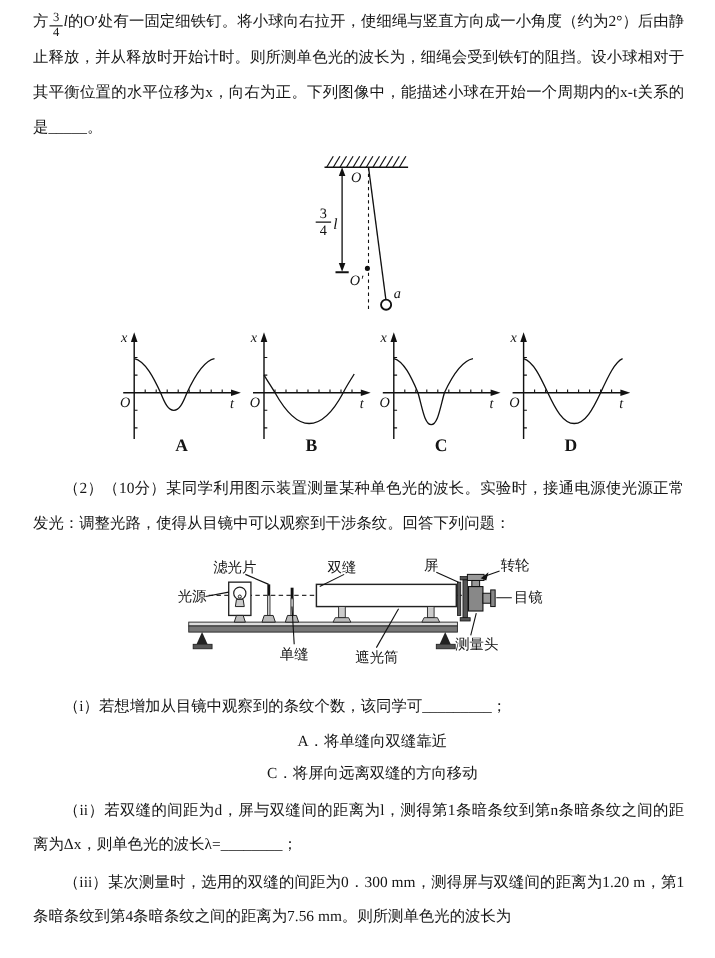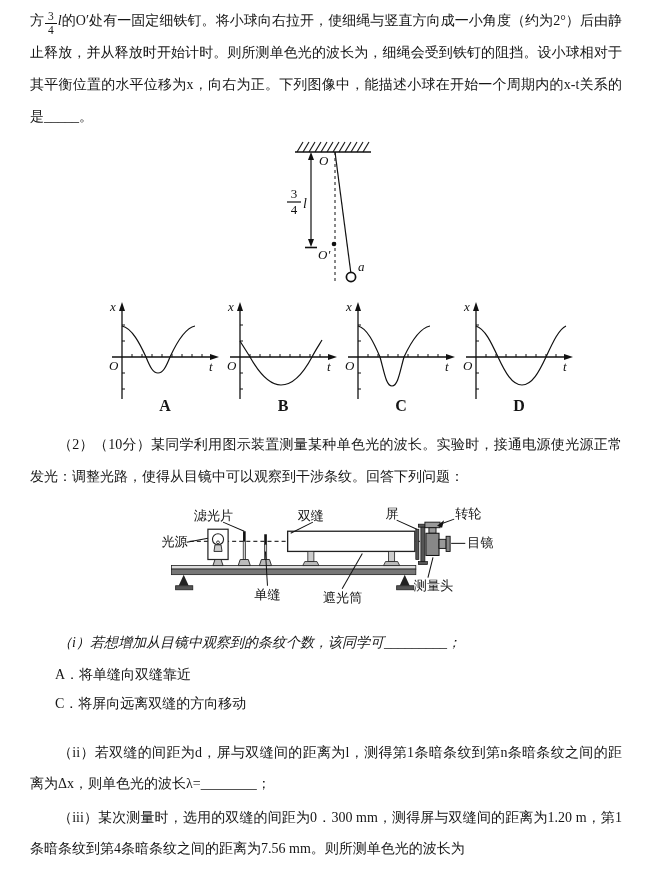--- a/index.html
+++ b/index.html
@@ -15,24 +15,24 @@
   .var{font-style:italic;}
   .frac{display:inline-block;text-align:center;vertical-align:-0.75em;line-height:1.05;font-size:0.82em;margin:0 1px;}
   .frac .num{display:block;border-bottom:1.3px solid #111;padding:0 3px 1px;}
   .frac .den{display:block;padding:0 3px;}
   .fig-pendulum{display:flex;justify-content:center;margin-top:7px;transform:translateX(10px);}
   .graphs-row{display:flex;justify-content:center;margin-top:5px;transform:translateX(16px);}
   .graph{display:flex;flex-direction:column;align-items:center;}
   .graph-label{font-weight:bold;font-size:16px;line-height:18px;margin-top:-4px;}
   .p2{margin-top:14px;}
   .fig-apparatus{display:flex;justify-content:center;margin-top:12px;}
-  .qi{margin-top:13px;font-style:italic;}
-  .option{line-height:28.5px;padding-left:25px;text-align:left;font-family:Liberation Serif, serif;}
+  .qi{margin-top:13px;}
+  .option{line-height:28.5px;padding-left:25px;text-align:center;font-family:Liberation Serif, serif;}
   .options{margin-top:2px;}
-  .qii{margin-top:19px;line-height:31px;}
+  .qii{margin-top:4px;line-height:31px;}
   .qiii{margin-top:3px;line-height:31px;}
   svg text{font-family:"Liberation Serif","DejaVu Serif",serif;fill:#111;}
   svg .it{font-style:italic;}
   svg .cn{font-size:13px;}
   .stroke{stroke:#111;fill:none;}
 </style>
 </head>
 <body>
 
 <div class="page">

